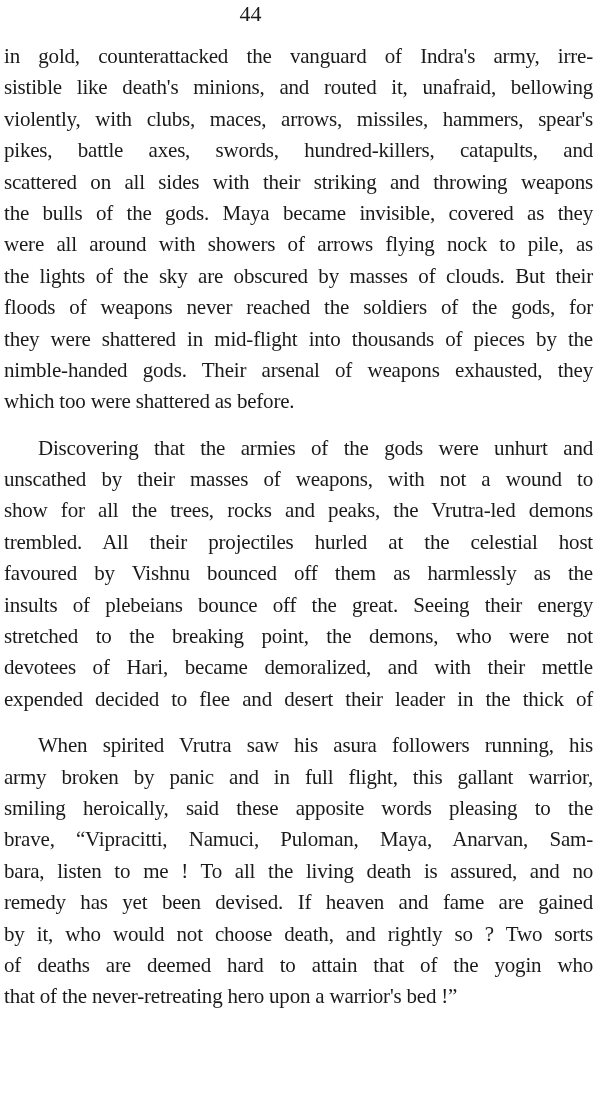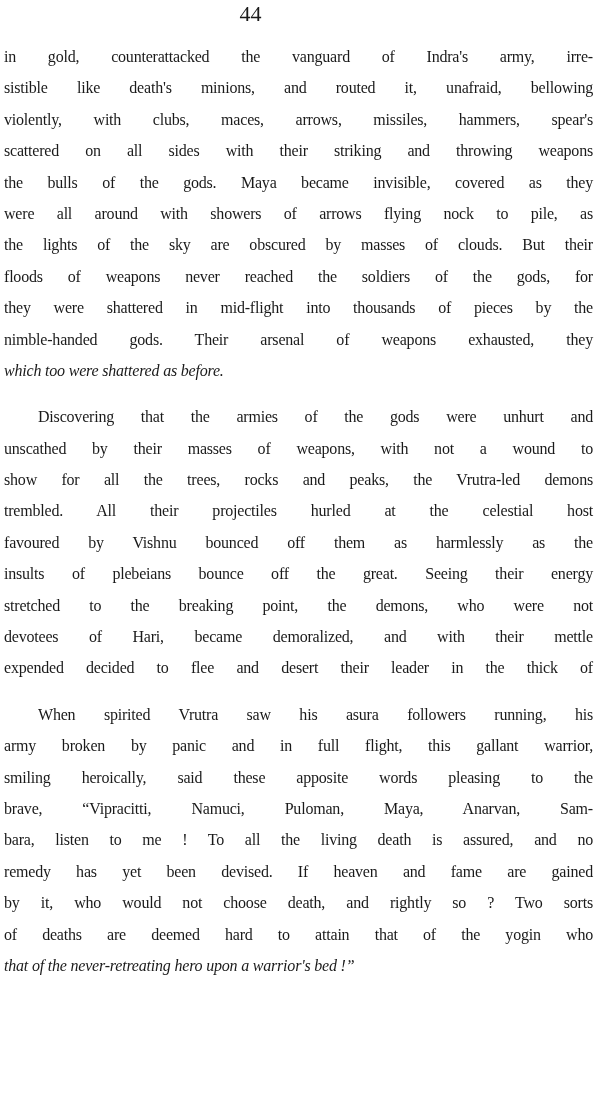--- a/index.html
+++ b/index.html
@@ -11,43 +11,44 @@
     }
     .page-number {
       position: absolute; top: 0; left: 0; width: 501px;
       text-align: center; font-size: 22px; line-height: 28px;
     }
     .body-text {
       position: absolute; top: 41px; left: 4px; width: 589px;
     }
     .line {
       display: block;
-      font-size: 16px;
+      font-size: 21px;
       line-height: 31.4px;
       height: 31.4px;
       white-space: nowrap;
       text-align: justify;
       text-align-last: justify;
       letter-spacing: -0.2px;
     }
-    .line.last { text-align-last: left; font-style: italic; }
+    .line.last { text-align-last: left; }
     .line.indent { padding-left: 34px; }
     .gap { display: block; height: 15px; }
   </style>
 </head>
 <body>
 
 <div class="page-number">44</div>
 
 <div class="body-text">
 
   <div>
     <span class="line">in gold, counterattacked the vanguard of Indra's army, irre-</span>
     <span class="line">sistible like death's minions, and routed it, unafraid, bellowing</span>
     <span class="line">violently, with clubs, maces, arrows, missiles, hammers, spear's</span>
+    <span class="line">pikes, battle axes, swords, hundred-killers, catapults, and</span>
     <span class="line">scattered on all sides with their striking and throwing weapons</span>
     <span class="line">the bulls of the gods. Maya became invisible, covered as they</span>
     <span class="line">were all around with showers of arrows flying nock to pile, as</span>
     <span class="line">the lights of the sky are obscured by masses of clouds. But their</span>
     <span class="line">floods of weapons never reached the soldiers of the gods, for</span>
     <span class="line">they were shattered in mid-flight into thousands of pieces by the</span>
     <span class="line">nimble-handed gods. Their arsenal of weapons exhausted, they</span>
     <span class="line last">which too were shattered as before.</span>
   </div>
   <span class="gap"></span>

